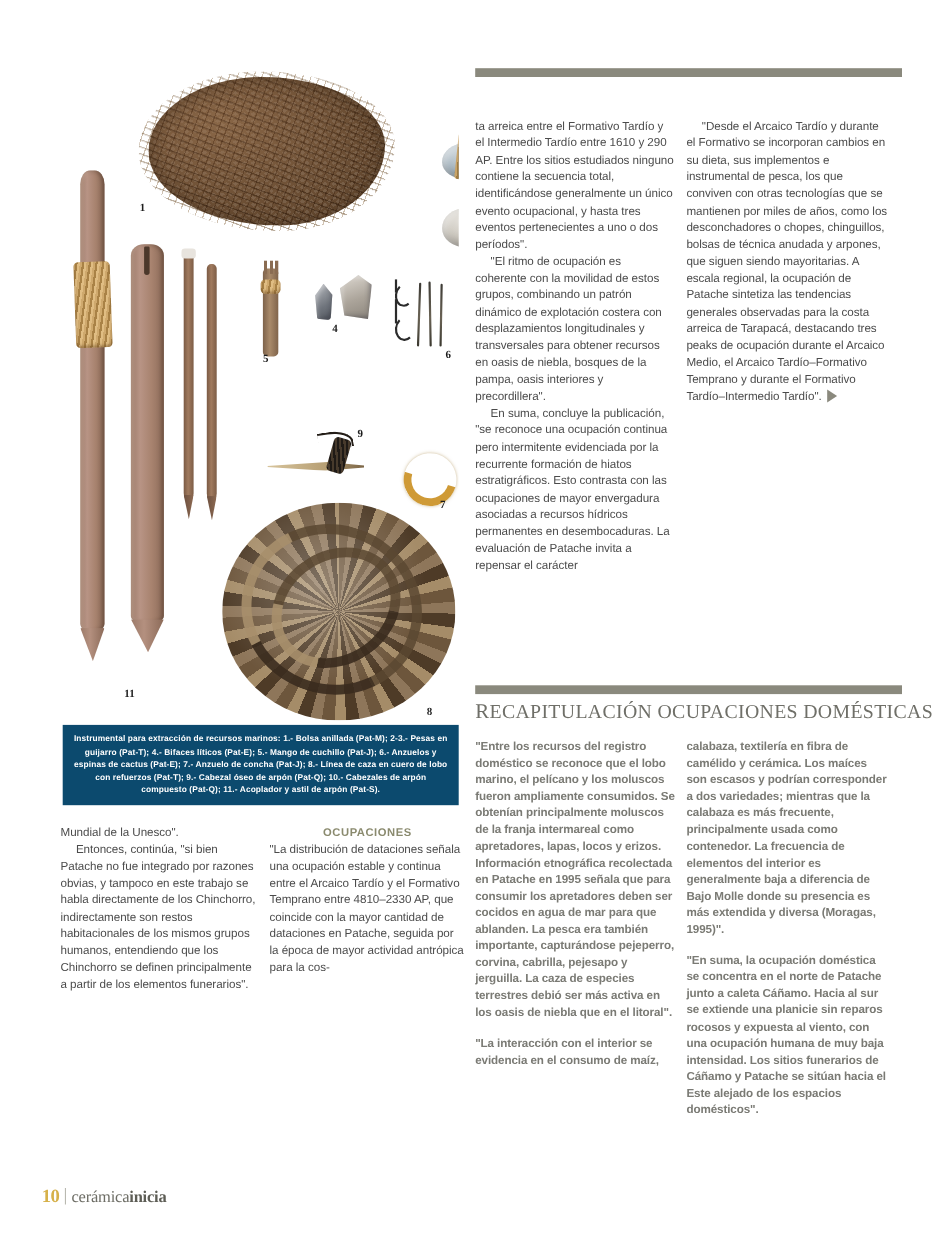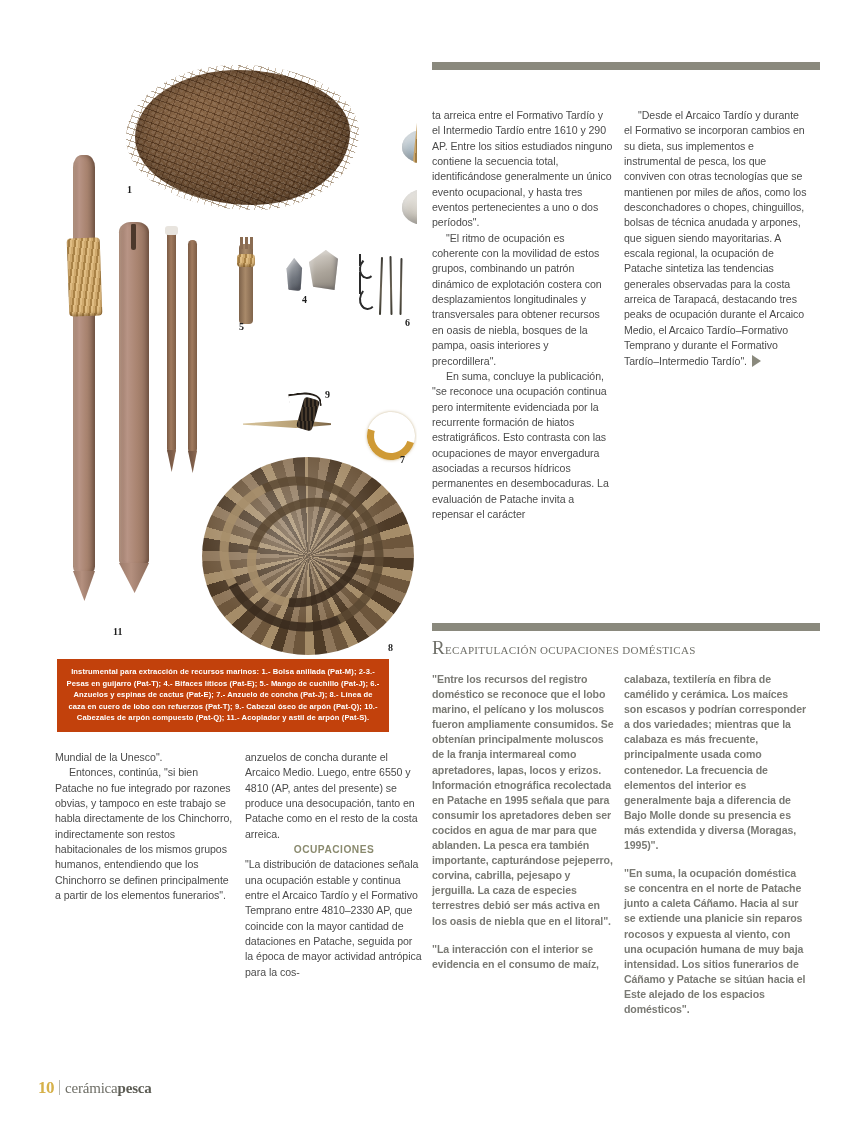--- a/index.html
+++ b/index.html
@@ -153,22 +153,22 @@
     border-left-color: rgba(168,144,108,.9);
     border-bottom-color: rgba(58,44,30,.9);
   }
   .gut::before { left:8%; top:10%; right:14%; bottom:12%; transform: rotate(18deg); }
   .gut::after  { left:20%; top:22%; right:22%; bottom:26%; transform: rotate(-34deg); }
 
   .caption {
     position: absolute;
     left: 57px;
     top: 659px;
-    width: 332px;
-    background: #c2410c;
+    width: 360px;
+    background: #0c4a6e;
     color: #ffffff;
     font-size: 7.6px;
     font-weight: 700;
     line-height: 11.6px;
     text-align: center;
     padding: 7px 9px 8px 9px;
     box-sizing: border-box;
     letter-spacing: .1px;
   }
 
@@ -200,21 +200,21 @@
   .recap-title {
     position: absolute;
     left: 432px;
     top: 637px;
     font-family: "Liberation Serif", serif;
     font-size: 15px;
     color: #6f6f68;
     letter-spacing: .3px;
   }
   .recap-title .cap { font-size: 19px; }
-  .recap-title .sc { font-size: 11px; font-family: Liberation Serif, serif; }
+  .recap-title .sc { font-size: 18px; font-family: Liberation Serif, serif; }
 
   .subhead {
     font-size: 10.2px;
     font-weight: 700;
     color: #8a8a6e;
     text-align: center;
     letter-spacing: .5px;
     margin: 14px 0 1px 0;
   }
 
@@ -376,24 +376,23 @@
     <p>calabaza, textilería en fibra de camélido y cerámica. Los maíces son escasos y podrían corresponder a dos variedades; mientras que la calabaza es más frecuente, principalmente usada como contenedor. La frecuencia de elementos del interior es generalmente baja a diferencia de Bajo Molle donde su presencia es más extendida y diversa (Moragas, 1995)".</p>
     <p>"En suma, la ocupación doméstica se concentra en el norte de Patache junto a caleta Cáñamo. Hacia al sur se extiende una planicie sin reparos rocosos y expuesta al viento, con una ocupación humana de muy baja intensidad. Los sitios funerarios de Cáñamo y Patache se sitúan hacia el Este alejado de los espacios domésticos".</p>
   </div>
 
   <div class="col light" style="left:55px; top:750px; width:178px;">
     <p>Mundial de la Unesco".</p>
     <p class="indent">Entonces, continúa, "si bien Patache no fue integrado por razones obvias, y tampoco en este trabajo se habla directamente de los Chinchorro, indirectamente son restos habitacionales de los mismos grupos humanos, entendiendo que los Chinchorro se definen principalmente a partir de los elementos funerarios".</p>
   </div>
 
   <div class="col light" style="left:245px; top:750px; width:178px;">
-    <p>anzuelos de concha durante el Arcaico Medio. Luego, entre 6550 y 4810 (AP, antes del presente) se produce una desocupación, tanto en Patache como en el resto de la costa  arreica.</p>
     <p class="subhead">OCUPACIONES</p>
     <p>"La distribución de dataciones señala una ocupación estable y continua entre el Arcaico Tardío y el Formativo Temprano entre 4810–2330 AP, que coincide con la mayor cantidad de dataciones en Patache, seguida por la época de mayor actividad antrópica para la cos-</p>
   </div>
 
   <div class="footer">
     <span class="pg">10</span>
     <span class="bar"></span>
-    <span class="brand"><span>cerámica</span><b>pesca</b></span>
+    <span class="brand"><span>cerámica</span><b>inicia</b></span>
   </div>
 
 </div>
 
 </body></html>

